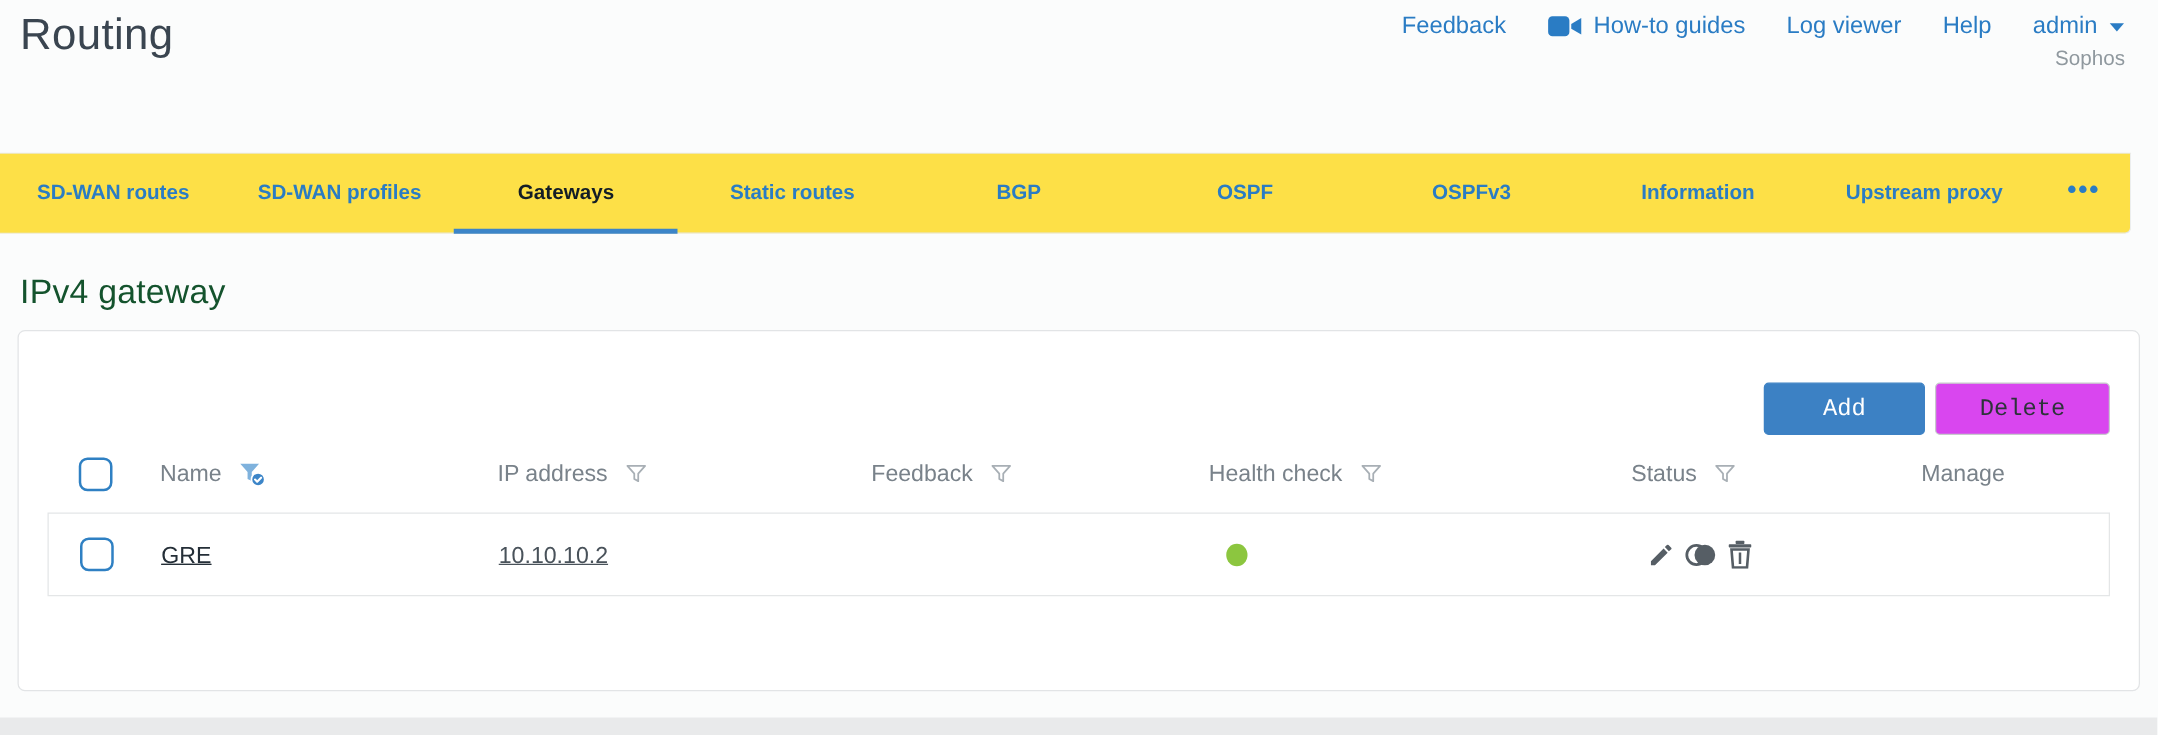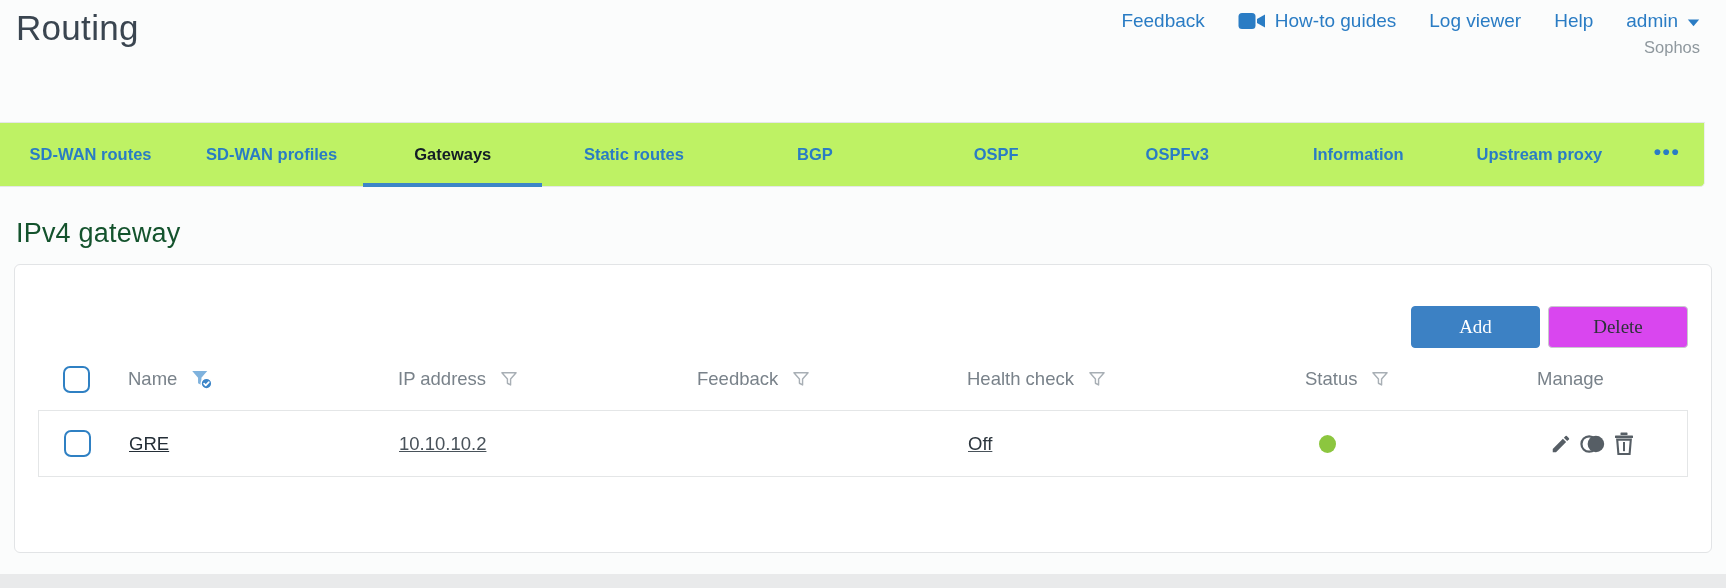--- a/index.html
+++ b/index.html
@@ -14,39 +14,39 @@
   
   .app-header { display:flex; justify-content:space-between; align-items:flex-start;
     padding:6px 26px 0 16px; height:122px; }
   .page-title { font-size:35px; font-weight:400; color:#3a4550; letter-spacing:.3px; margin-top:2px; }
   .header-right { display:flex; flex-direction:column; align-items:flex-end; padding-top:4px; }
   .nav-links { display:flex; align-items:flex-start; gap:33px; font-size:19px; }
   .nav-link { color:#2a7cc4; text-decoration:none; display:flex; align-items:center; gap:9px; cursor:pointer; white-space:nowrap; }
   .brand { margin-top:6px; font-size:16.5px; color:#8f989e; }
 
   
-  .tabbar { width:1705px; height:65px; background:#bef264;
+  .tabbar { width:1705px; height:65px; background:#fde047;
     border-top:1px solid #e5e7e8; border-bottom:1px solid #e5e7e8;
     border-right:1px solid #eceeee; border-bottom-right-radius:5px;
     display:flex; align-items:stretch; }
   .tab { flex:1; display:flex; align-items:center; justify-content:center;
     font-size:16.5px; font-weight:bold; color:#2a7cc4; position:relative; cursor:pointer; white-space:nowrap; }
   .tab.active { color:#131d26; }
   .tab.active::after { content:""; position:absolute; left:1px; right:1px; bottom:-1px; height:4px; background:#3c85c8; }
   .tabs-more { width:74px; display:flex; align-items:center; justify-content:center;
     color:#2a7cc4; font-size:21px; font-weight:bold; letter-spacing:1.5px; cursor:pointer; padding-bottom:6px; }
 
   
   .content { padding:0 14px; }
   .section-title { font-size:27px; font-weight:400; color:#14532d; margin:31px 0 15px 2px; letter-spacing:.2px; }
 
   .panel { background:#ffffff; border:1px solid #e2e4e6; border-radius:6px;
     height:289px; padding:0 23px; }
   .toolbar { display:flex; justify-content:flex-end; gap:8px; padding-top:41px; }
-  .btn { height:42px; border-radius:4px; font-size:19px; font-family:Liberation Serif, serif; cursor:pointer; }
+  .btn { height:42px; border-radius:4px; font-size:19px; font-family:Liberation Mono, monospace; cursor:pointer; }
   .btn-add { width:129px; background:#3c81c4; border:1px solid #3c81c4; color:#ffffff; }
   .btn-delete { width:140px; background:#d946ef; border:1px solid #c7cacc; color:#2c3339; }
 
   .grid { display:grid; grid-template-columns:90px 270px 299px 270px 338px 232px 1fr; align-items:center; }
   .thead { height:62px; color:#79828a; font-size:18.5px; }
   .th { display:flex; align-items:center; gap:13px; }
   .trow { border:1px solid #e4e6e7; height:67px; font-size:18.5px; color:#49525a;text-decoration:underline; }
 
   .checkbox { width:27px; height:27px; border:2.5px solid #2f80c3; border-radius:7px;
     background:#fff; margin-left:25px; cursor:pointer; }
@@ -170,21 +170,20 @@
       </div>
     </div>
 
     <div class="grid trow">
       <div>
           <div class="checkbox"></div>
         </div>
       <div><a class="name-link">GRE</a></div>
       <div>10.10.10.2</div>
       <div></div>
-      <div class="cell-health">Off</div>
       <div>
           <div class="status-dot"></div>
         </div>
       <div class="manage-cell">
         <span class="mi">
           <svg width="22" height="22" viewBox="0 0 24 24" fill="#565e65">
               <path d="M3 17.46 V21 h3.54 L17.6 9.94 l-3.54 -3.54 L3 17.46 Z M20.7 7.04 c.39 -.39 .39 -1.02 0 -1.41 l-2.33 -2.33 a1 1 0 0 0 -1.41 0 l-1.82 1.82 3.54 3.54 2.02 -1.62 Z"></path>
             </svg>
         </span>
         <span class="mi">

